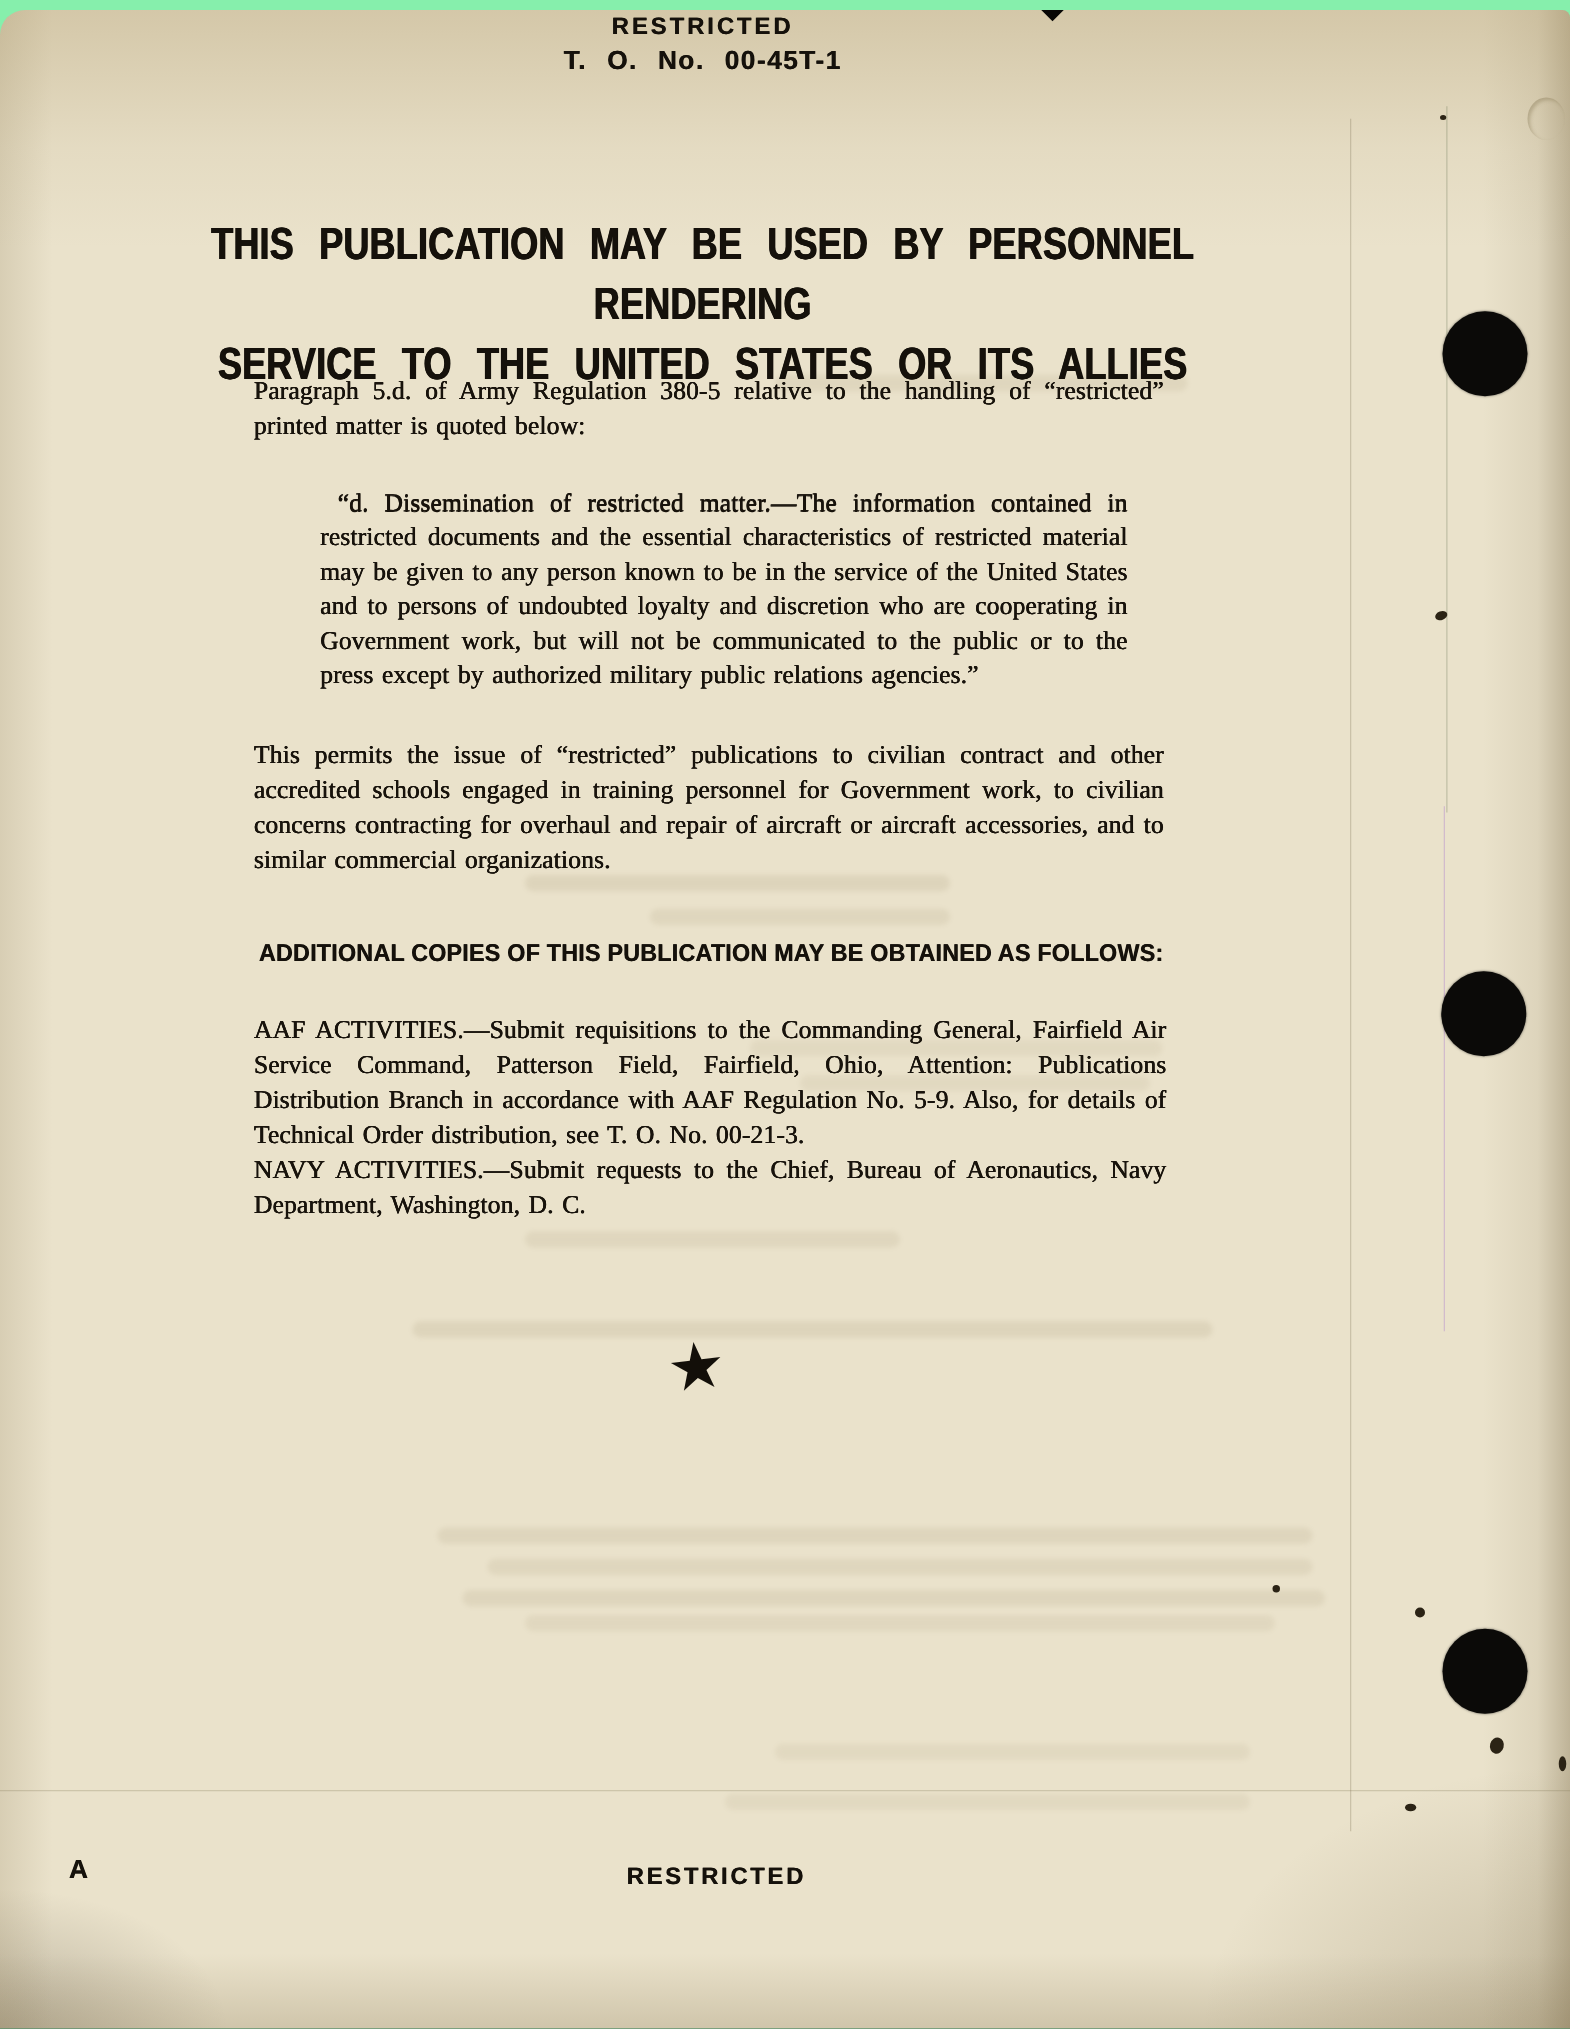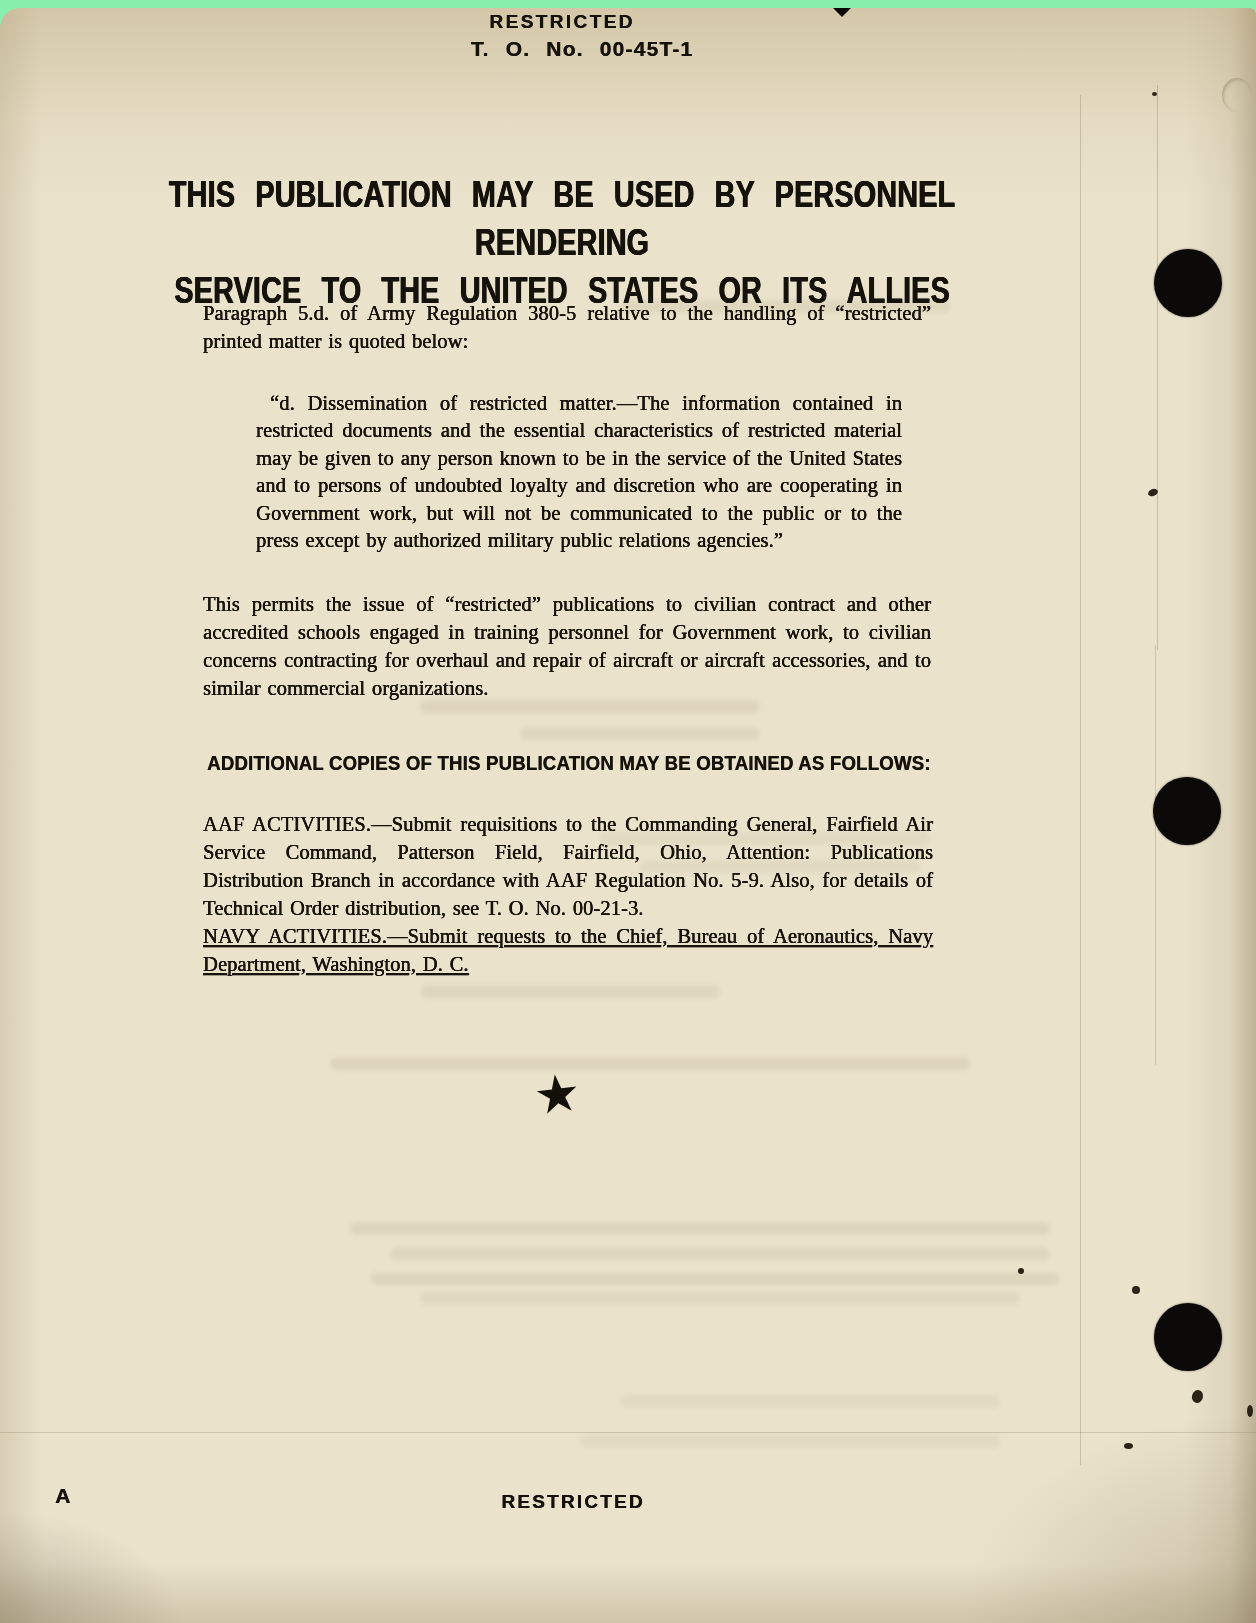--- a/index.html
+++ b/index.html
@@ -25,33 +25,33 @@
   .ink{color:#18130c; text-shadow:0.35px 0 0 currentColor, 0 0.35px 0 currentColor;}
   .sans{font-family:"Liberation Sans", sans-serif; font-weight:700; color:#15110b;
         text-shadow:0.4px 0 0 currentColor;}
   .abs{position:absolute;}
   .centercol{left:0;width:1124px;text-align:center;}
   .body-text{
     font-size:20.5px;line-height:28px;text-align:justify;word-spacing:1.5px;
     letter-spacing:0.1px;
   }
   .hdr-restricted{top:11px;font-size:19px;letter-spacing:2.4px;}
-  .hdr-to{top:37px;font-size:21px;letter-spacing:1.2px;word-spacing:9px;padding-left:20px;}
+  .hdr-to{top:37px;font-size:21px;letter-spacing:1.2px;word-spacing:9px;}
   .doc-title{
     top:171px;font-size:36px;line-height:48px;letter-spacing:0.2px;word-spacing:15px;
     transform:scaleX(0.80);transform-origin:50% 0;
     text-shadow:0.7px 0 0 currentColor, -0.3px 0 0 currentColor;
   }
   .p-intro{top:278px;left:203px;width:728px;}
   .p-quote{top:369px;left:256px;width:646px;line-height:27.6px;text-indent:14px;}
   .p-permits{top:556px;left:203px;width:728px;margin-top:34px;}
   .copies-heading{top:752px;left:207px;font-size:19.5px;letter-spacing:0.2px;white-space:nowrap;
                   transform:scaleX(0.955);transform-origin:0 0;}
   .p-aaf{top:789px;left:203px;width:730px;}
-  .p-navy{top:901px;left:203px;width:730px;text-decoration:underline;}
+  .p-navy{top:901px;left:203px;width:730px;}
   .p-british{top:957px;left:203px;width:730px;}
   .star{left:534px;top:1068px;font-size:52px;line-height:1;color:#130f09;
         transform:rotate(-7deg);font-family:"DejaVu Sans", sans-serif;}
   .ftr-letter{left:55px;top:1484px;font-size:21px;}
   .ftr-restricted{left:0;width:1146px;text-align:center;top:1491px;font-size:19px;letter-spacing:2.2px;}
   .hole{position:absolute;width:68px;height:68px;border-radius:50%;background:#0b0a08;
         box-shadow:0 0 2px rgba(0,0,0,.6);}
   .hole-1{left:1154px;top:249px;}
   .hole-2{left:1153px;top:777px;}
   .hole-3{left:1154px;top:1303px;}

